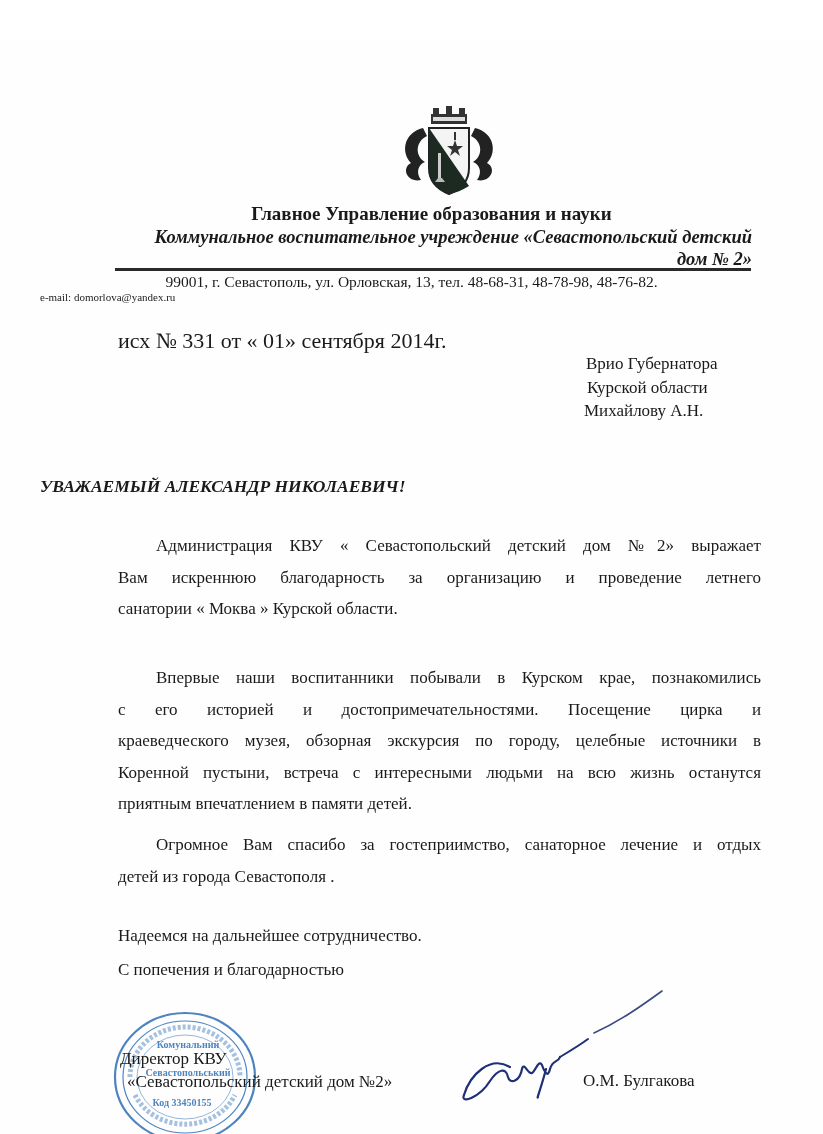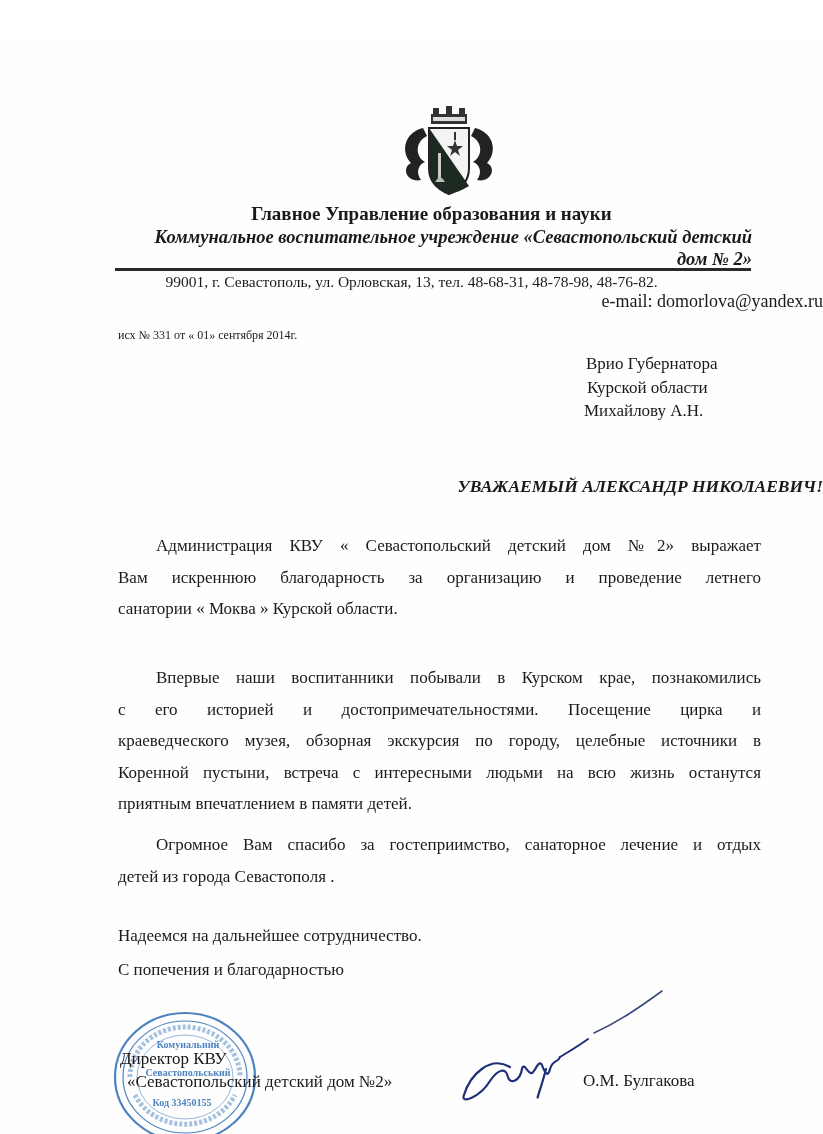--- a/index.html
+++ b/index.html
@@ -14,26 +14,26 @@
   .page { position: absolute; left: 0; top: 0; width: 823px; height: 1134px; background: #fefefe; margin-top: 40px; }
   .abs { position: absolute; white-space: nowrap; }
 
   
   .emblem { position: absolute; left: 393px; top: 58px; width: 112px; height: 100px; }
 
   .org-title { left: 0; width: 823px; top: 163px; text-align: center; font-weight: bold; font-size: 19px; padding-left: 40px; box-sizing: border-box; }
   .org-inst  { left: 122px; width: 630px; top: 186px; text-align: right; font-weight: bold; font-style: italic; font-size: 18.5px; white-space: normal; line-height: 22px; }
   .rule { position: absolute; left: 115px; top: 228px; width: 636px; height: 3px; background: #2a2a2a; }
   .addr { left: 0; width: 823px; top: 233px; text-align: center; font-size: 15.5px; box-sizing: border-box; }
-  .email { left: 0; width: 823px; top: 251px; text-align: right; font-size: 18px; padding-left: 40px; box-sizing: border-box; }
+  .email { left: 0; width: 823px; top: 251px; text-align: left; font-size: 11px; padding-left: 40px; box-sizing: border-box; }
 
-  .ref { left: 118px; top: 288px; font-size: 12px; }
+  .ref { left: 118px; top: 288px; font-size: 22px; }
   .addressee { left: 586px; font-size: 17px; }
 
-  .salutation { left: 0; width: 823px; top: 436px; text-align: right; font-weight: bold; font-style: italic; font-size: 17.5px; padding-left: 40px; box-sizing: border-box; }
+  .salutation { left: 0; width: 823px; top: 436px; text-align: left; font-weight: bold; font-style: italic; font-size: 17.5px; padding-left: 40px; box-sizing: border-box; }
 
   .body-text {
     position: absolute; left: 118px; width: 643px;
     font-size: 17px; line-height: 31.5px; text-align: justify;
   }
   .body-text .line { display: block; text-align: justify; text-align-last: justify; }
   .body-text .last { text-align-last: left; }
 
   .closing { left: 118px; font-size: 17px; }
 

